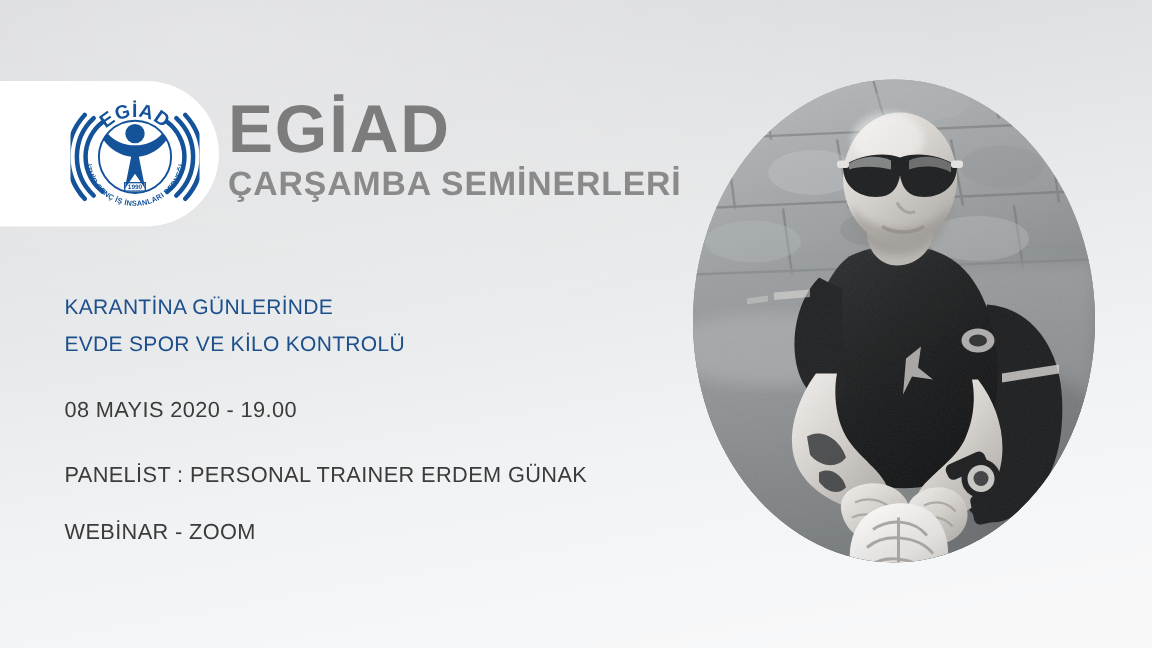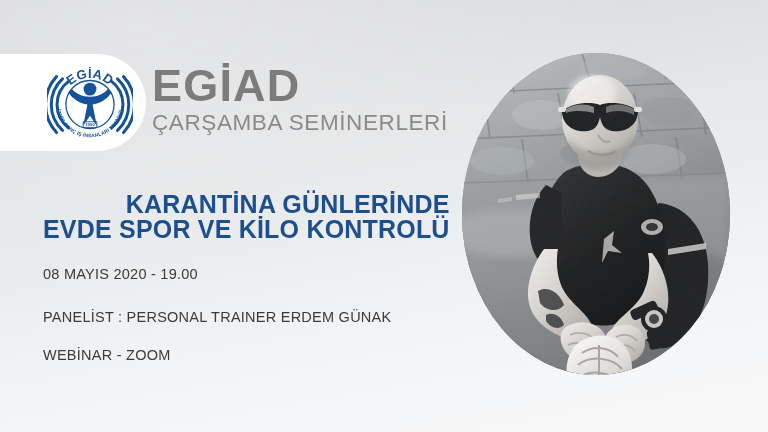--- a/index.html
+++ b/index.html
@@ -32,38 +32,37 @@
   }
   .logo svg{display:block;width:86px;height:86px;}
 
   
   .wordmark{position:absolute;left:152px;top:63px;z-index:3;}
   .wordmark .big{
     display:block;font-size:45px;line-height:46px;font-weight:bold;
     letter-spacing:1.2px;color:#7c7c7c;
   }
   .wordmark .sub{
-    display:block;font-size:22.5px;line-height:26px;font-weight:normal;
+    display:block;font-size:22.5px;line-height:26px;font-weight:bold;
     letter-spacing:0.6px;color:#8a8a8a;margin-top:1px;
   }
 
   
   .photo-oval{
     position:absolute;left:462px;top:53px;width:268px;height:322px;
     border-radius:50%;overflow:hidden;z-index:2;
     background:#8f9295;
   }
   .photo-oval svg{display:block;width:100%;height:100%;}
 
   
   .headline{
     position:absolute;left:43px;top:192px;z-index:3;
-    color:#1d4f8c;font-size:25px;line-height:25px;font-weight:bold;
+    color:#1d4f8c;font-size:14px;line-height:25px;font-weight:normal;
     letter-spacing:0.2px;
-    text-align:right;
   }
   .headline span{display:block;}
 
   .detail{
     position:absolute;left:43px;z-index:3;
     color:#3b3b3b;font-size:14.5px;letter-spacing:0.25px;
   }
   .detail.d1{top:266px;}
   .detail.d2{top:309px;}
   .detail.d3{top:347px;}

